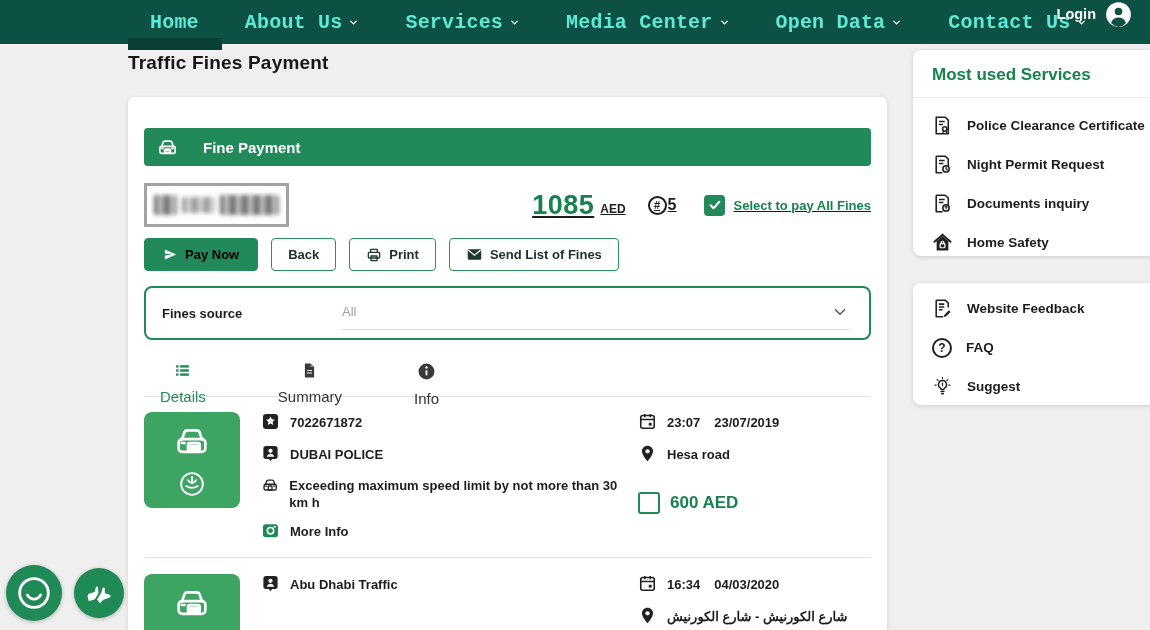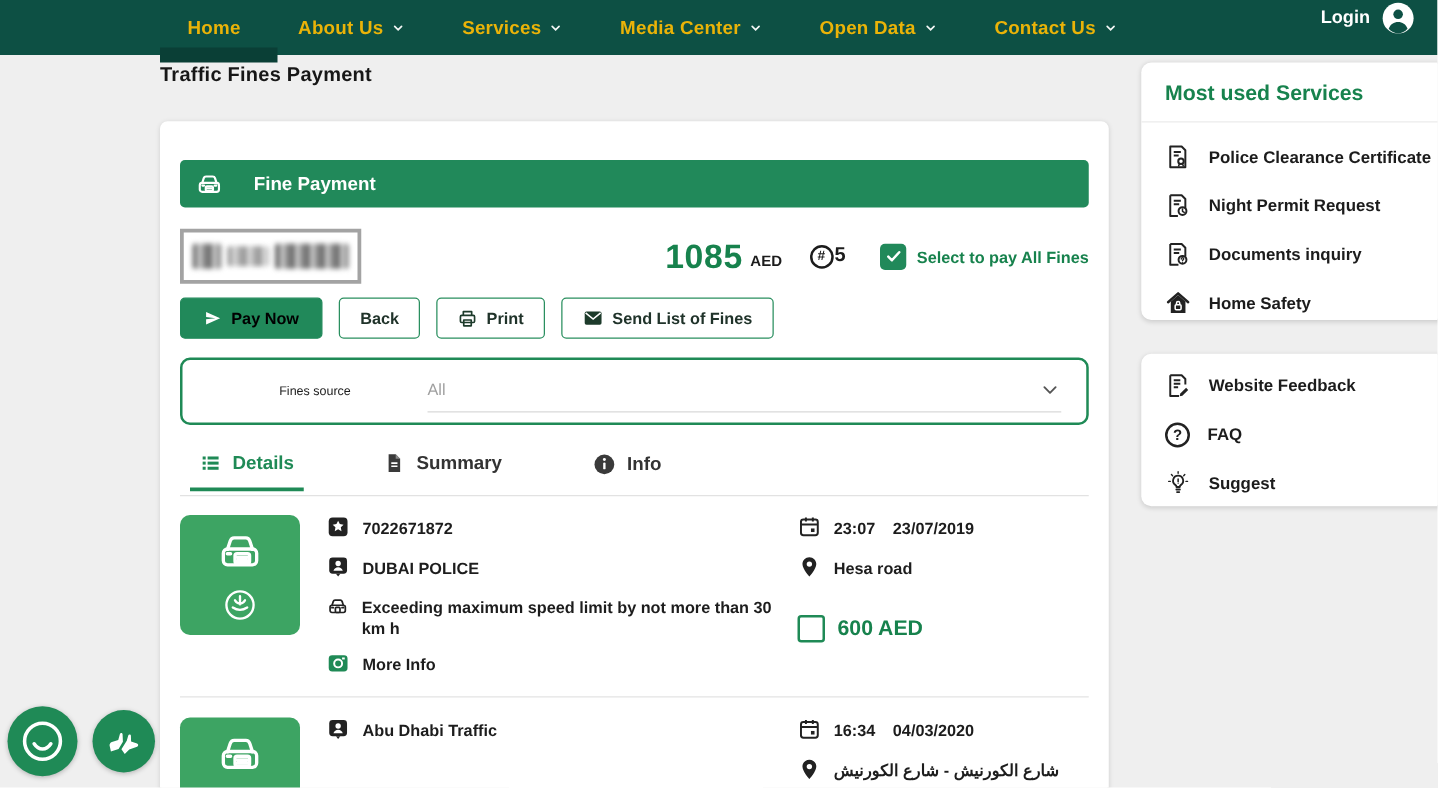--- a/index.html
+++ b/index.html
@@ -3,60 +3,60 @@
 <meta charset="utf-8">
 <style>
   * { margin:0; padding:0; box-sizing:border-box; }
   html,body { width:1150px; height:630px; overflow:hidden; }
   body { font-family:"Liberation Sans", sans-serif; background:#efefef; position:relative; color:#1c1c1c; }
   svg { display:block; }
 
   
   .nav { position:absolute; top:0; left:0; width:1150px; height:44px; background:#0d5044; z-index:5; display:flex; align-items:center; }
   .nav-items { display:flex; align-items:center; gap:46px; margin-left:150px; }
-  .nav-item { display:flex; align-items:center; gap:6px; color:#eab308; font-size:15px; font-weight:700; cursor:pointer; letter-spacing:.2px; }
+  .nav-item { display:flex; align-items:center; gap:6px; color:#5eead4; font-size:20px; font-weight:700; cursor:pointer; letter-spacing:.2px;font-family:Liberation Mono, monospace; }
   .nav-item .chev { opacity:.95; }
   .nav-right { position:absolute; right:18px; top:0; height:28px; display:flex; align-items:center; gap:9px; }
   .nav-login { color:#fff; font-size:14.5px; font-weight:700; cursor:pointer; }
   .home-indicator { position:absolute; left:128px; top:38px; width:94px; height:12px; background:#0a3f36; z-index:6; }
 
   
-  .page-title { position:absolute; left:128px; top:52px; font-size:16px; font-weight:700; color:#171717; letter-spacing:.2px; }
+  .page-title { position:absolute; left:128px; top:52px; font-size:19px; font-weight:700; color:#171717; letter-spacing:.2px; }
 
   
   .main-card { position:absolute; left:128px; top:97px; width:759px; height:560px; background:#fff; border-radius:6px; box-shadow:0 1px 4px rgba(0,0,0,.13); padding:31px 16px 0 16px; }
 
   .fp-header { height:38px; background:#21895a; border-radius:4px; display:flex; align-items:center; gap:24px; padding:0 12px; color:#fff; font-size:15px; font-weight:700; }
 
-  .total-row { margin-top:17px; display:flex; align-items:center; }
+  .total-row { margin-top:17px; display:flex; align-items:center;text-decoration:underline; }
   .plate { width:145px; height:44px; border:3px solid #a3a3a3; background:#fff; display:flex; align-items:center; justify-content:center; gap:5px; padding:0 7px; overflow:hidden; }
   .plate i { display:block; height:20px; border-radius:2px; filter:blur(2px); background:repeating-linear-gradient(90deg,#6d6d6d 0 4px,#c9c9c9 4px 8px,#8a8a8a 8px 12px); }
   .plate .p1{ width:24px; } .plate .p2{ width:34px; height:16px; opacity:.7;} .plate .p3{ width:62px; }
   .total-group { margin-left:auto; display:flex; align-items:center; }
   .total-amount { color:#17824d; font-size:27px; font-weight:700; letter-spacing:.5px; }
   .total-currency { font-size:12px; font-weight:700; margin-left:6px; margin-top:8px; }
   .count-wrap { display:flex; align-items:center; margin-left:22px; gap:1px; }
   .hash-circle { width:19px; height:19px; border:2px solid #1c1c1c; border-radius:50%; display:flex; align-items:center; justify-content:center; font-size:11px; font-weight:700; }
   .count-num { font-size:16px; font-weight:600; }
   .selectall { display:flex; align-items:center; gap:8px; margin-left:28px; cursor:pointer; }
   .cb-checked { width:21px; height:21px; background:#21895a; border-radius:4px; display:flex; align-items:center; justify-content:center; }
   .selectall-label { color:#17824d; font-size:13px; font-weight:700; }
 
   .btn-row { margin-top:11px; display:flex; align-items:center; gap:13px; }
   .btn { height:33px; border-radius:4px; display:flex; align-items:center; justify-content:center; gap:7px; font-size:13px; font-weight:700; cursor:pointer; background:#fff; border:1px solid #2a8f5f; color:#20332a; padding:0 16px; }
   .btn-primary { background:#21895a; border:1px solid #21895a; color:#000000; padding:0 18px; }
 
   .source-box { margin-top:15px; height:54px; border:2px solid #1f8a56; border-radius:8px; display:flex; align-items:center; padding:0 20px 0 16px; cursor:pointer; position:relative; }
-  .source-label { font-size:10px; font-weight:400; width:180px;text-align:center; }
+  .source-label { font-size:13px; font-weight:700; width:180px; }
   .source-value-wrap { flex:1; display:flex; align-items:center; border-bottom:1px solid #d9d9d9; height:34px; padding-bottom:2px; }
   .source-value { color:#a0a0a0; font-size:13px; }
   .source-chev { margin-left:auto; }
 
   .tabs { margin-top:18px; height:39px; display:flex; align-items:flex-start; gap:56px; border-bottom:1px solid #e2e2e2; padding-left:8px; }
-  .tab { display:flex; align-items:center; gap:9px; font-size:15px; font-weight:700; color:#333; cursor:pointer; padding:4px 8px 11px 8px; }
+  .tab { display:flex; align-items:center; gap:9px; font-size:15px; font-weight:400; color:#333; cursor:pointer; padding:4px 8px 11px 8px;flex-direction:column; }
   .tab.active { color:#1f8a56; border-bottom:3px solid #1f8a56; margin-bottom:-2px; }
 
   
   .fine-item { margin-top:15px; display:flex; }
   .fine-tile { width:96px; height:96px; min-width:96px; background:#3da463; border-radius:8px; display:flex; flex-direction:column; align-items:center; justify-content:space-between; padding:10px 0 9px 0; }
   .fine-mid { flex:1; padding-left:21px; display:flex; flex-direction:column; gap:9px; }
   .fine-right { width:233px; display:flex; flex-direction:column; gap:9px; }
   .frow { display:flex; align-items:flex-start; gap:10px; min-height:23px; }
   .frow .txt { font-size:13px; font-weight:600; color:#1d1d1d; padding-top:3px; }
   .frow .txt.desc { max-width:370px; line-height:1.3; padding-top:2px; }

